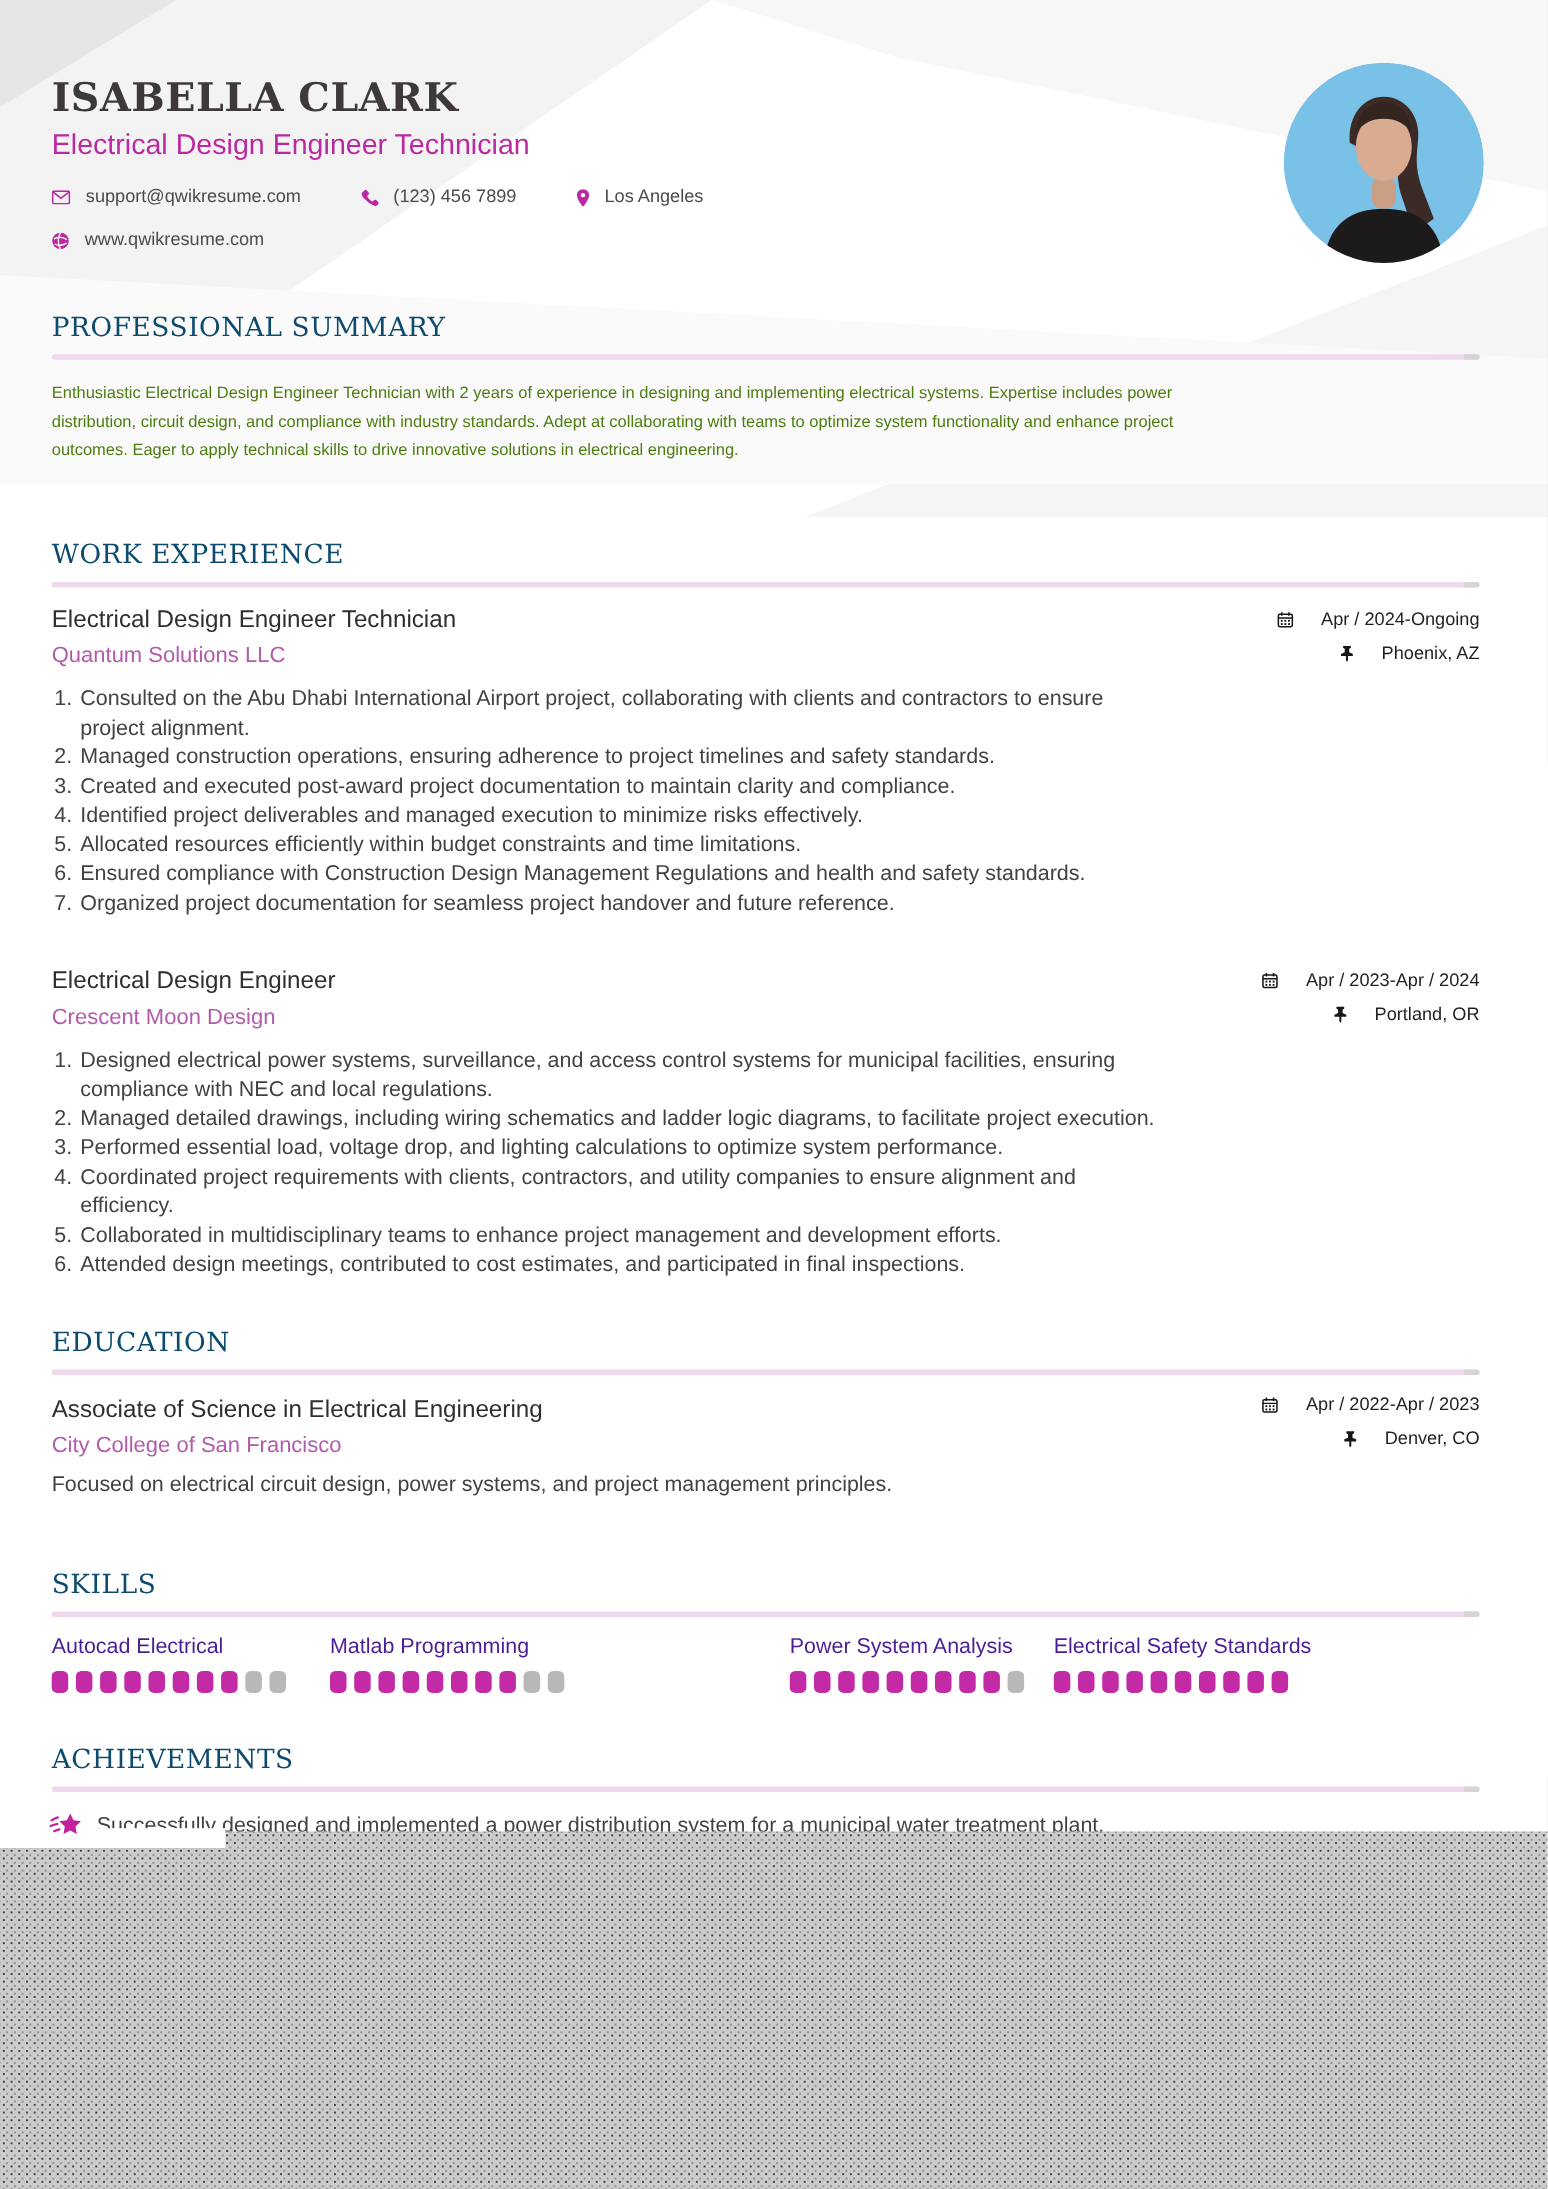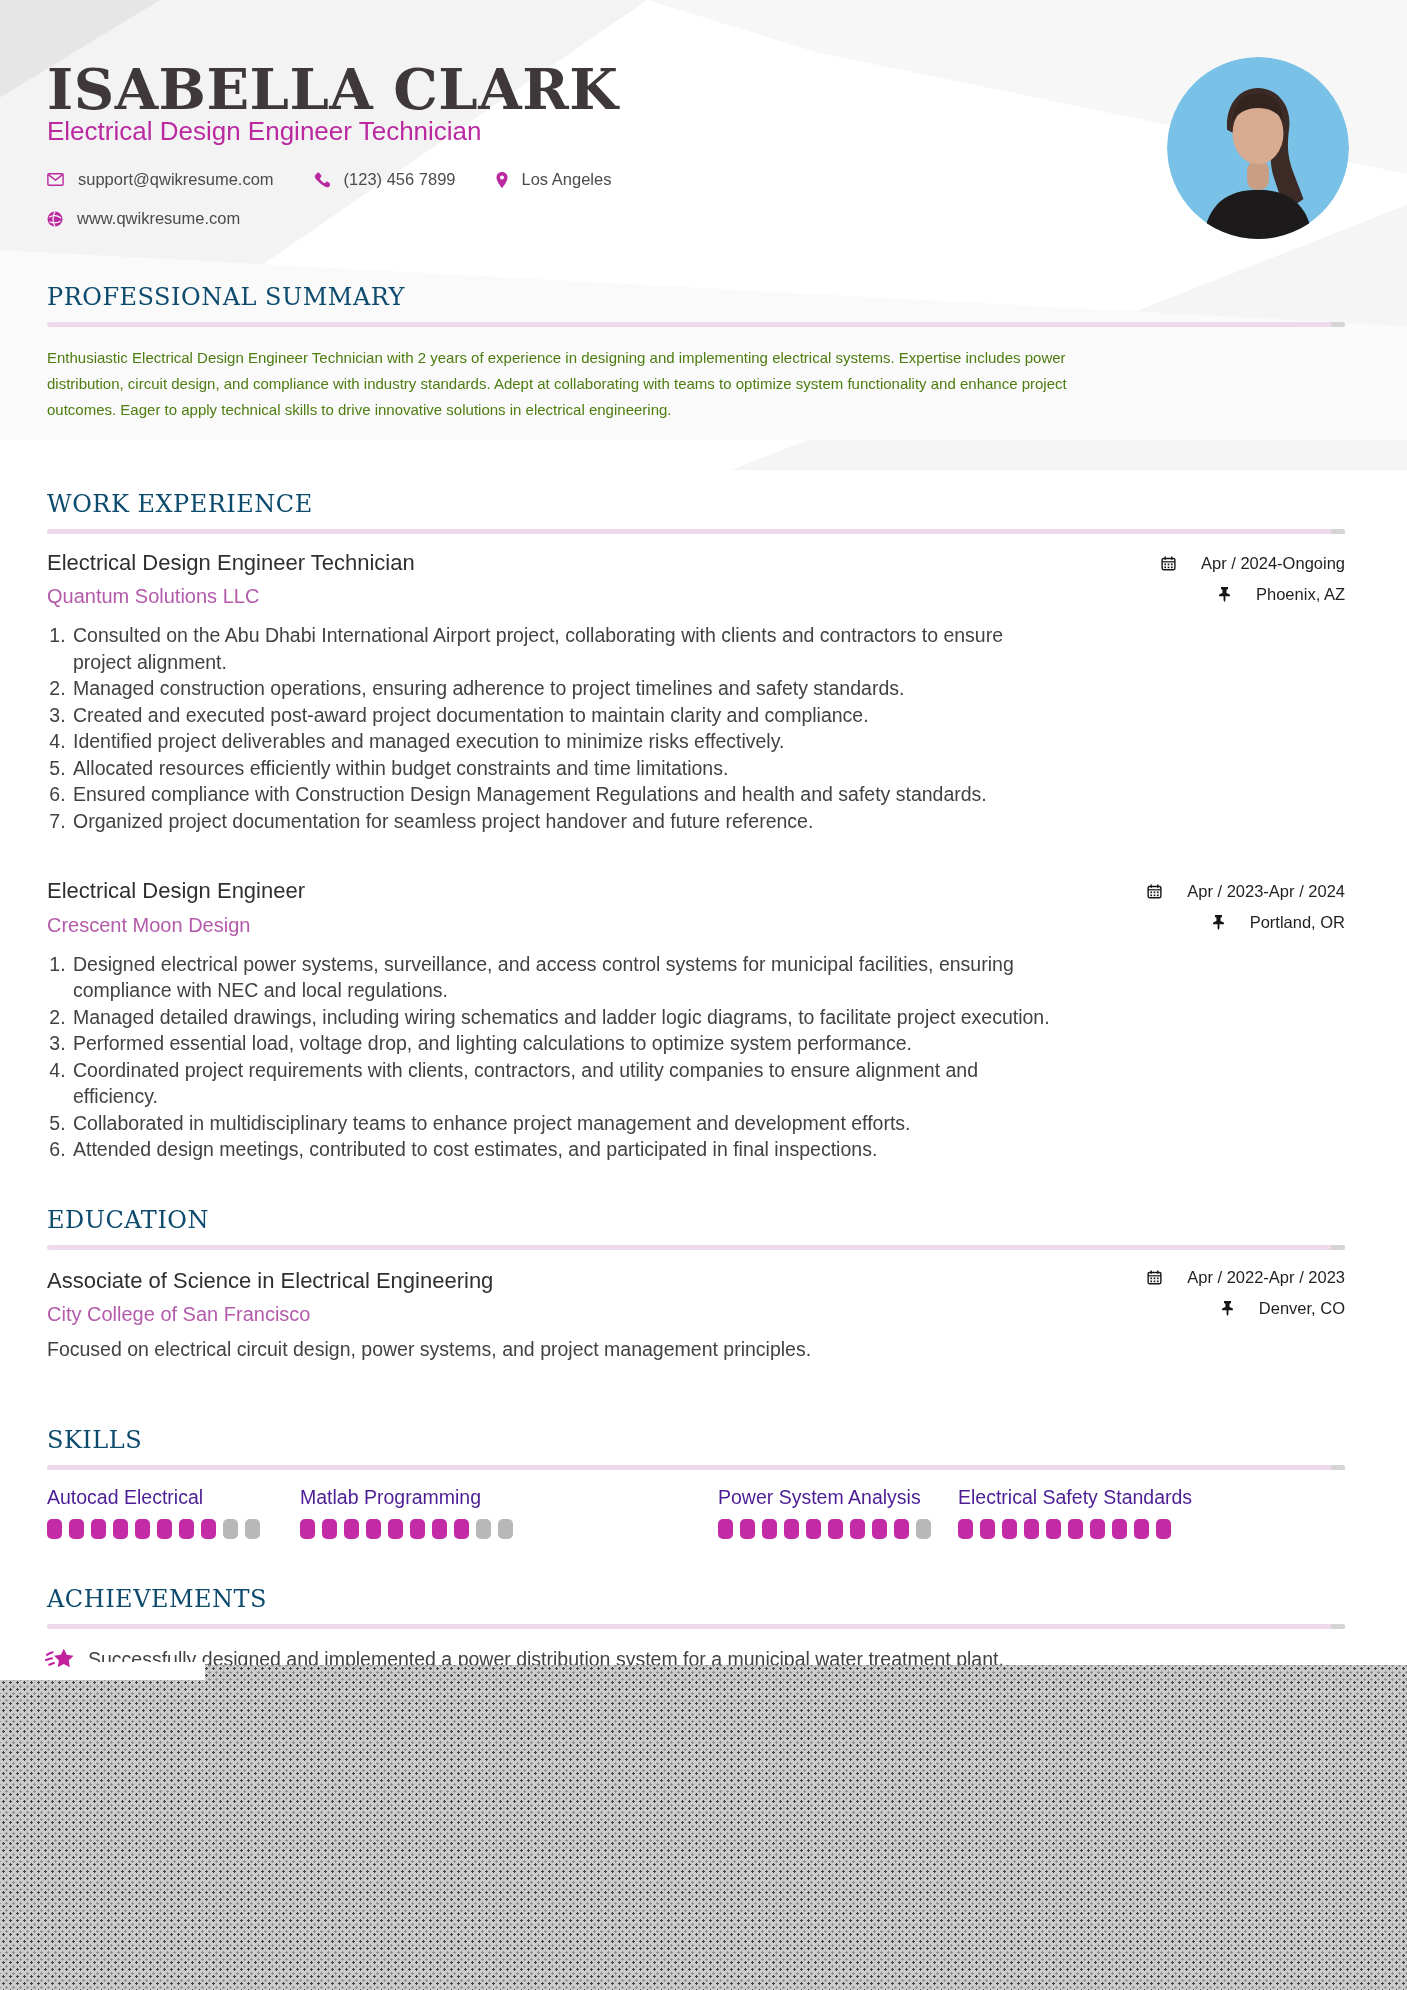--- a/index.html
+++ b/index.html
@@ -11,24 +11,24 @@
   }
   
   .bg { position:absolute; left:0; top:0; width:1407px; pointer-events:none; }
   .bgA { height:300px; background:#f3f3f3; clip-path:polygon(0 0,46% 0,15% 100%,0 100%); }
   .bgB { height:290px; background:#f7f7f7; clip-path:polygon(46% 0,100% 0,100% 60%,58% 18%); }
   .bgC { height:150px; width:320px; background:#e2e2e2; clip-path:polygon(0 0,50% 0,0 65%); opacity:.8; }
   .bgD { top:130px; height:340px; background:#f0f0f0; clip-path:polygon(100% 22%,100% 100%,52% 100%); opacity:.65; }
   .bgE { top:250px; height:190px; background:#fafafa; clip-path:polygon(0 0,100% 40%,100% 100%,0 100%); }
 
   
-  .name { position:absolute; left:47px; top:56px; font-family:"DejaVu Serif","Liberation Serif",serif;
-          font-size:56px; font-weight:700; letter-spacing:.5px; color:#3e383b; }
+  .name { position:absolute; left:47px; top:68px; font-family:"DejaVu Serif","Liberation Serif",serif;
+          font-size:36px; font-weight:700; letter-spacing:.5px; color:#3e383b; }
   .job-main-title { position:absolute; left:47px; top:116px; font-size:26px; font-weight:500; color:#bb29a1; }
-  .contact-row { position:absolute; left:47px; display:flex; align-items:center; gap:14px;
+  .contact-row { position:absolute; left:47px; display:flex; align-items:center; gap:28px;
                  font-size:16.5px; color:#4c4a4a; }
   .row1 { top:170px; }
   .row2 { top:209px; }
   .contact-group { display:flex; align-items:center; gap:14px; margin-right:26px; }
   .contact-group:last-child { margin-right:0; }
   .photo { position:absolute; left:1167px; top:57px; width:182px; height:182px; border-radius:50%;
            overflow:hidden; }
 
   
   .section { position:absolute; left:47px; width:1298px; }

